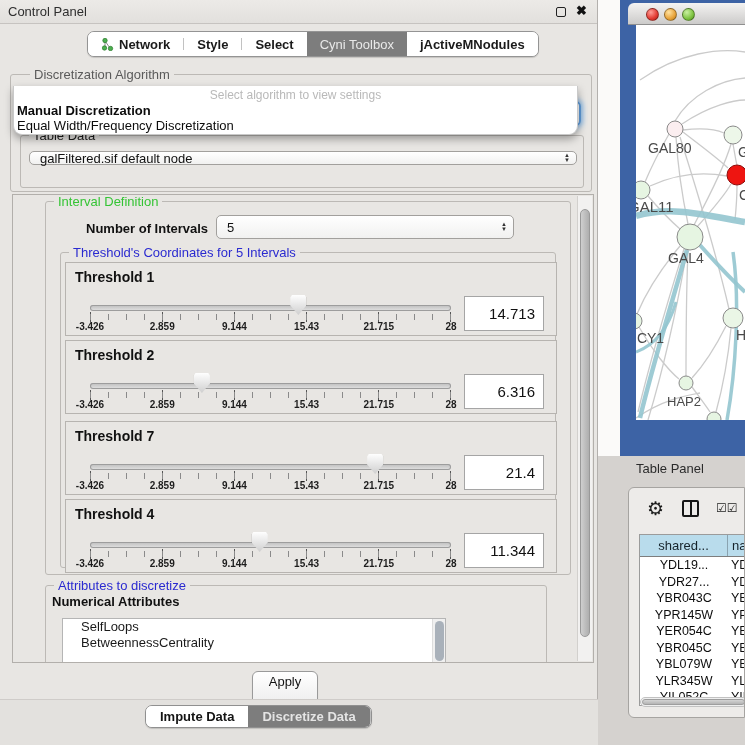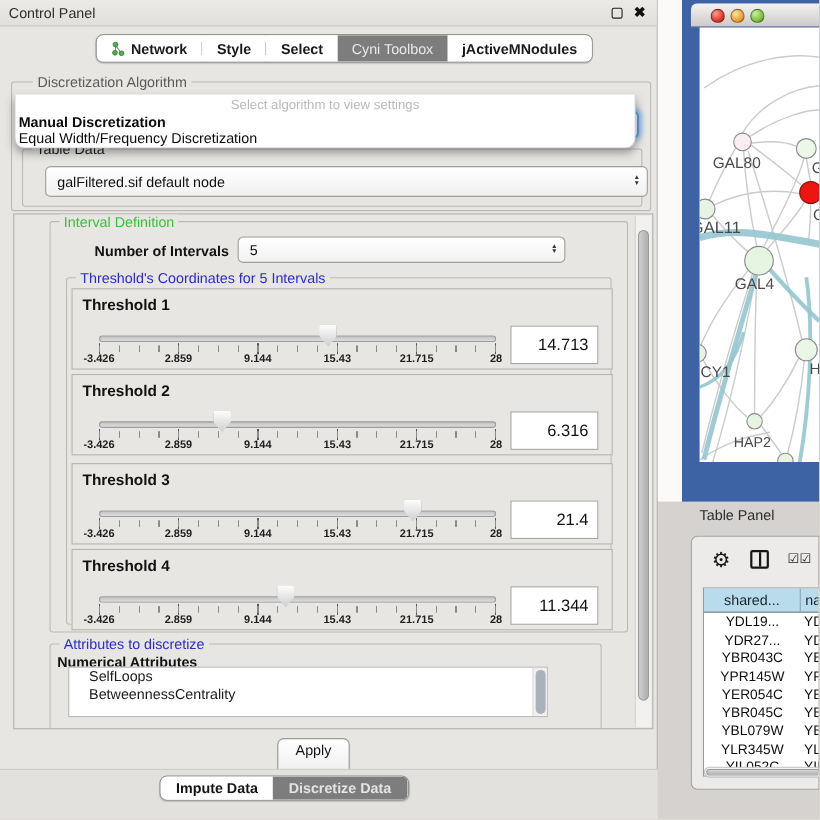--- a/index.html
+++ b/index.html
@@ -57,21 +57,21 @@
      background:repeating-linear-gradient(90deg,#8a8a8a 0px,#8a8a8a 1px,transparent 1px,transparent 18px); }
   .ticks-major { position:absolute; left:24px; top:49px; width:361px; height:10px;
      background:repeating-linear-gradient(90deg,#555 0px,#555 1px,transparent 1px,transparent 72px); }
   .ticklabels { position:absolute; left:24px; top:58px; width:361px; height:13px; }
   .ticklabels span { position:absolute; transform:translateX(-50%); font-size:10px; font-weight:bold; color:#1d1d1d; white-space:nowrap; }
   .val-box { position:absolute; right:12px; top:33px; width:80px; height:35px; background:#fff; border:1px solid #a5a5a5; font-size:15px; color:#111; text-align:right; line-height:33px; padding-right:8px; }
 
   .field-label { position:absolute; font-size:13px; font-weight:bold; color:#111; }
 
   
-  .attr-list { position:absolute; left:16px; top:20px; width:436px; height:46px; background:#fff; border:1px solid #b5b5b5; overflow:hidden; }
+  .attr-list { position:absolute; left:16px; top:32px; width:384px; height:46px; background:#fff; border:1px solid #b5b5b5; overflow:hidden; }
   .attr-item { font-size:13px; color:#1a1a1a; padding-left:18px; height:16px; line-height:16px; white-space:nowrap; }
   .attr-scroll { position:absolute; right:0; top:0; width:13px; height:100%; background:#f0f0f0; border-left:1px solid #ddd; }
   .attr-scroll .thumb { position:absolute; left:1.5px; top:2px; width:9px; height:40px; border-radius:5px; background:#a9b1ba; }
 
   .apply-btn { position:absolute; left:252px; top:671px; width:66px; height:36px; background:linear-gradient(#ffffff,#ececec); border:1px solid #9a9a9a; border-radius:6px; font-size:13px; color:#111; text-align:center; line-height:19px; box-shadow:0 1px 1px rgba(0,0,0,0.12); }
 
   .bottom-strip { position:absolute; left:0; top:699px; width:598px; height:46px; background:#e3e1de; border-top:1px solid #cfccc9; }
   .bottom-tabs { position:absolute; left:145px; top:5px; height:23px; display:flex; background:#fff; border:1px solid #909090; border-radius:7px; overflow:hidden; box-shadow:0 1px 1px rgba(0,0,0,0.15); }
   .btab { display:flex; align-items:center; padding:0 14px; font-size:13px; font-weight:bold; color:#141414; background:#fff; white-space:nowrap; }
   .btab.selected { background:#7d7d7d; color:#e4e4e4; font-weight:bold; }
@@ -158,21 +158,21 @@
     </div>
 
     <div class="popup">
       <div class="hint">Select algorithm to view settings</div>
       <div class="opt bold">Manual Discretization</div>
       <div class="opt">Equal Width/Frequency Discretization</div>
     </div>
 
     <div class="group" style="left:20px; top:135px; width:564px; height:53px; z-index:5;">
       <div class="legend plain">Table Data</div>
-      <div class="combo" style="left:20px; top:15px; width:548px; height:28px;">
+      <div class="combo" style="left:8px; top:15px; width:548px; height:14px;">
         <div class="val">galFiltered.sif default node</div>
         <div class="spin">
             <span>▲</span>
             <span>▼</span>
           </div>
       </div>
     </div>
 
     <div class="scrollpanel">
 
@@ -225,21 +225,21 @@
             <span style="left: 80%;">21.715</span>
             <span style="left: 100%;">28</span>
           </div>
         <div class="thumbwrap">
             <div class="sliderthumb" style="left: 30.9998%;"></div>
           </div>
         <div class="val-box">6.316</div>
       </div>
 
       <div class="th-box" style="top:226px;">
-        <div class="th-label">Threshold 3</div>
+        <div class="th-label">Threshold 7</div>
         <div class="track"></div>
         <div class="ticks-major"></div>
         <div class="ticks-minor"></div>
         <div class="ticklabels">
             <span style="left: 0%;">-3.426</span>
             <span style="left: 20%;">2.859</span>
             <span style="left: 40%;">9.144</span>
             <span style="left: 60%;">15.43</span>
             <span style="left: 80%;">21.715</span>
             <span style="left: 100%;">28</span>

